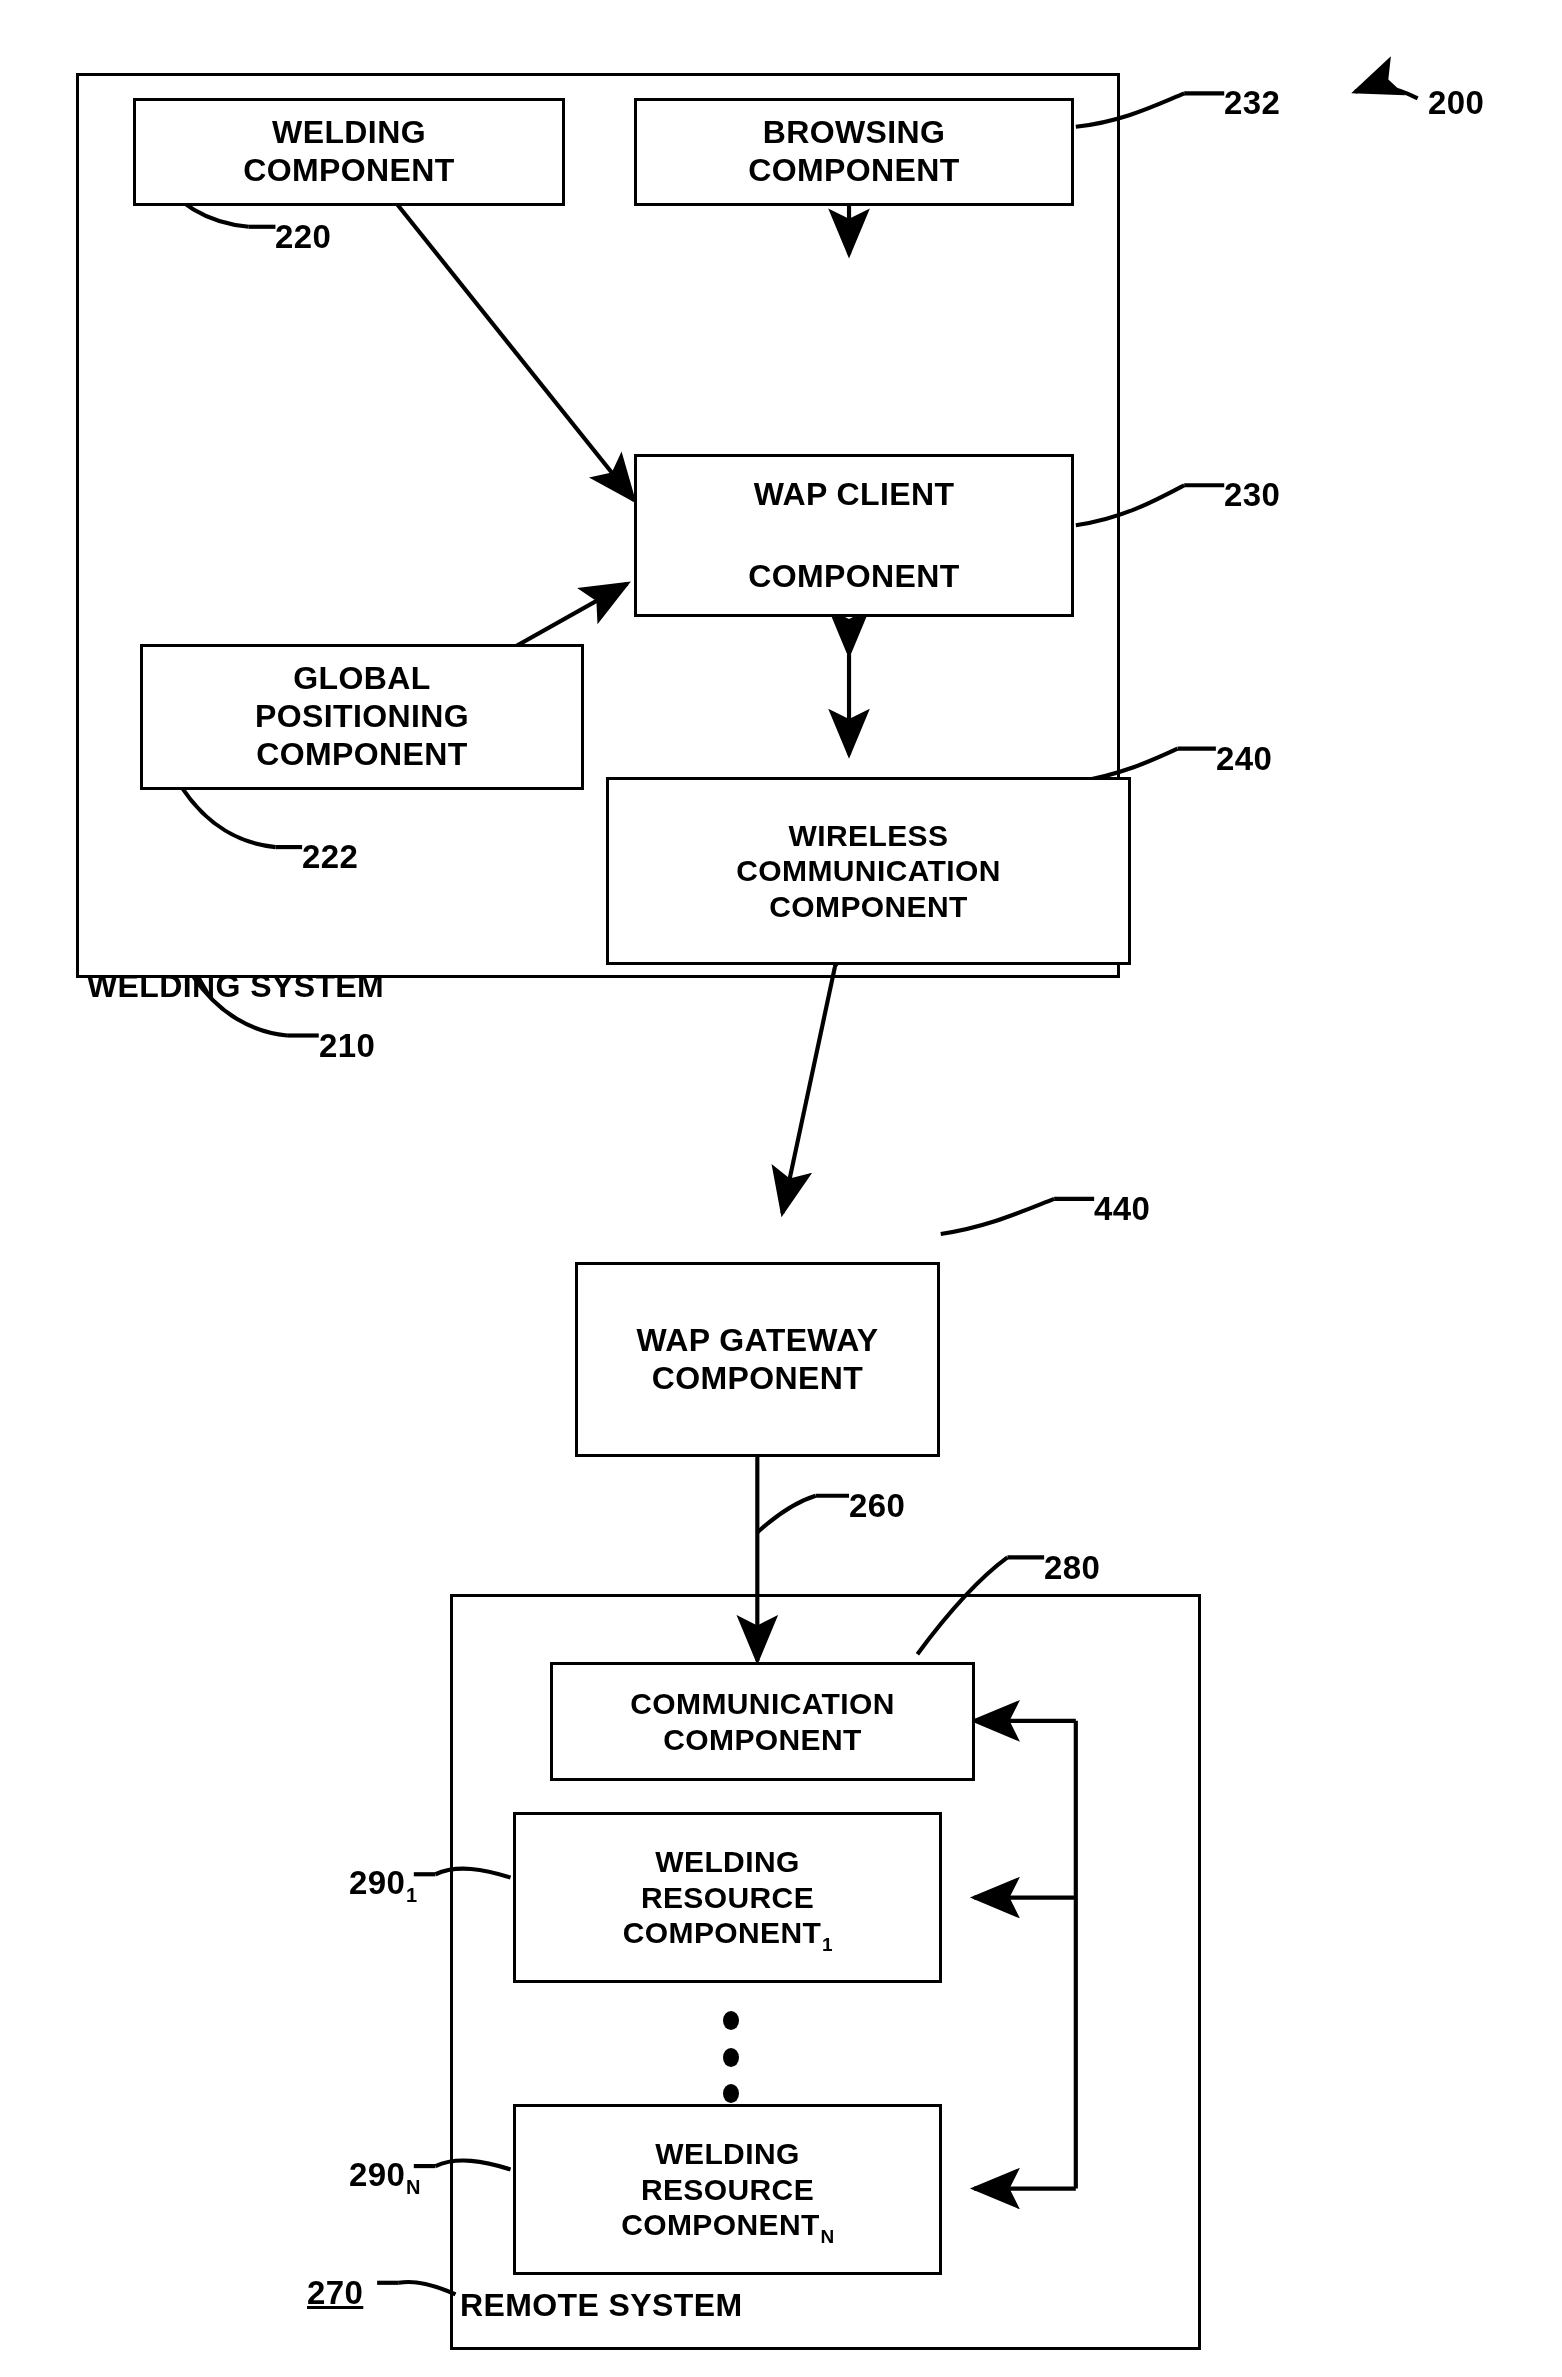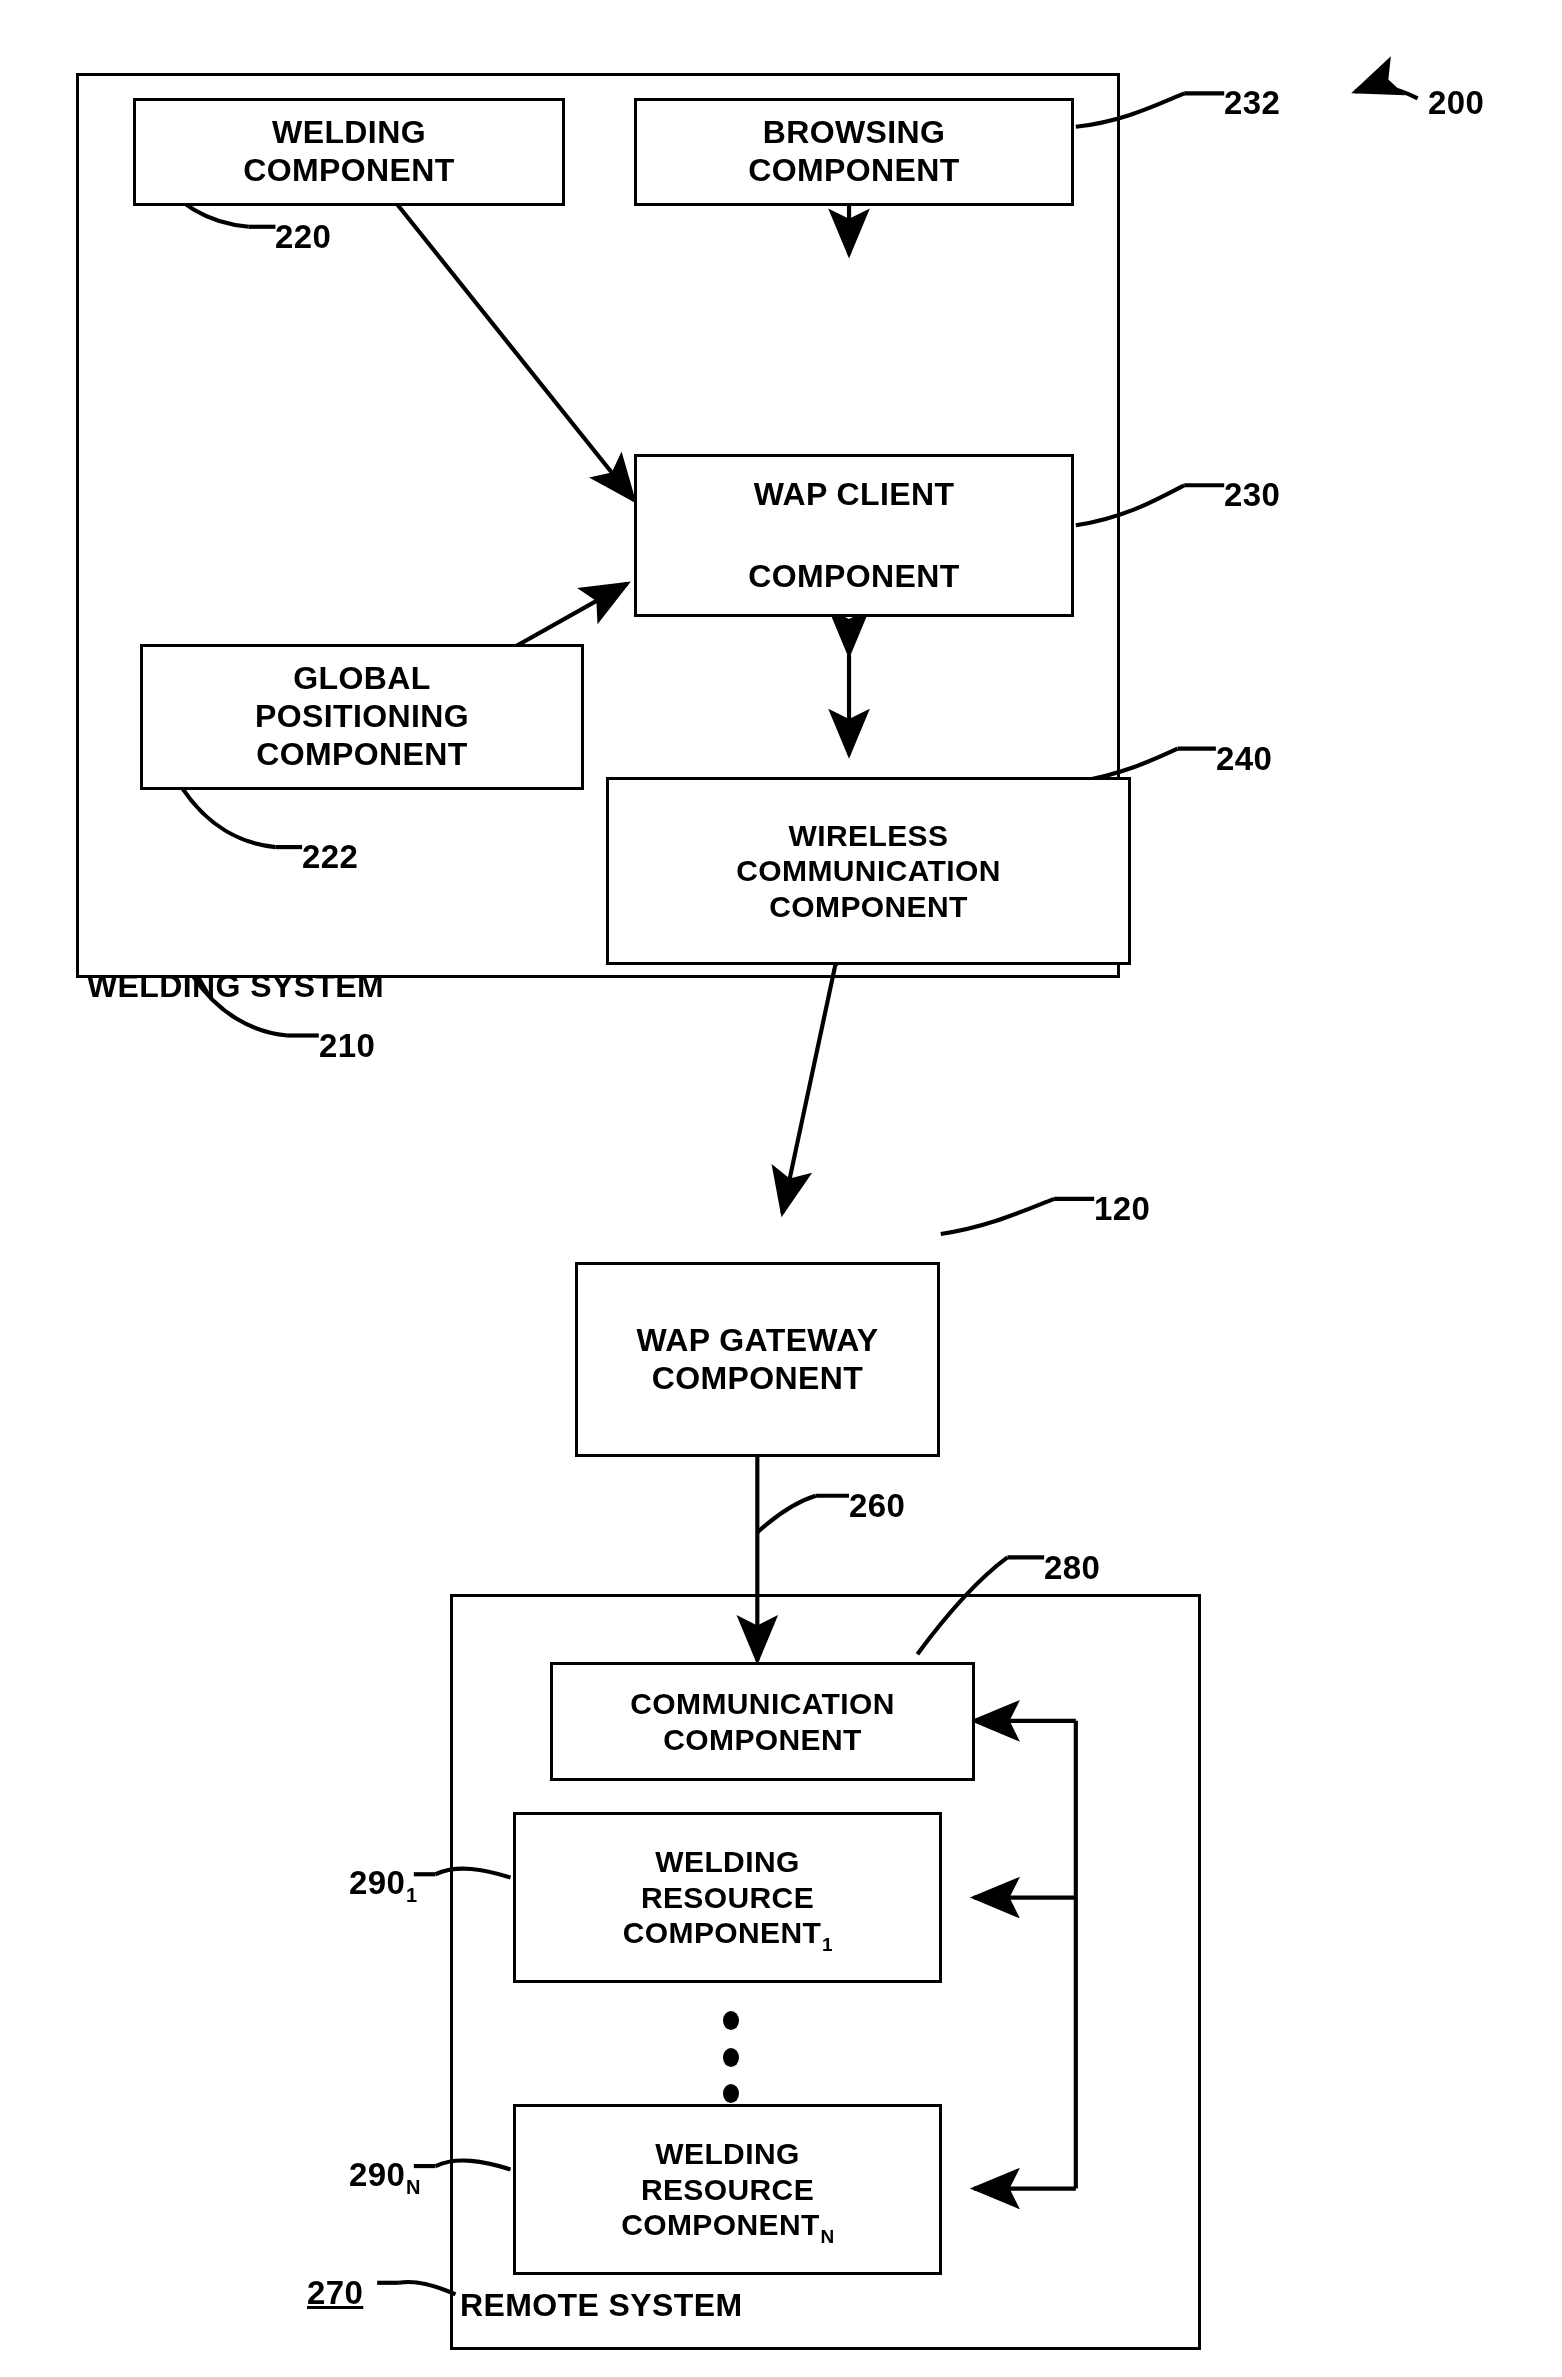--- a/index.html
+++ b/index.html
@@ -277,21 +277,21 @@
   <div class="refnum" style="left:1224px; top:73px;">232</div>
 
   <div class="refnum" style="left:1224px; top:465px;">230</div>
 
   <div class="refnum" style="left:302px; top:827px;">222</div>
 
   <div class="refnum" style="left:1216px; top:729px;">240</div>
 
   <div class="refnum" style="left:319px; top:1016px;">210</div>
 
-  <div class="refnum" style="left:1094px; top:1179px;">120</div>
+  <div class="refnum" style="left:1094px; top:1179px;">440</div>
 
   <div class="refnum" style="left:849px; top:1476px;">260</div>
 
   <div class="refnum" style="left:1044px; top:1538px;">280</div>
 
   <div class="refnum" style="left:349px; top:1853px;">
     <span>290</span><sub>1</sub>
   </div>
 
   <div class="refnum" style="left:349px; top:2145px;">

